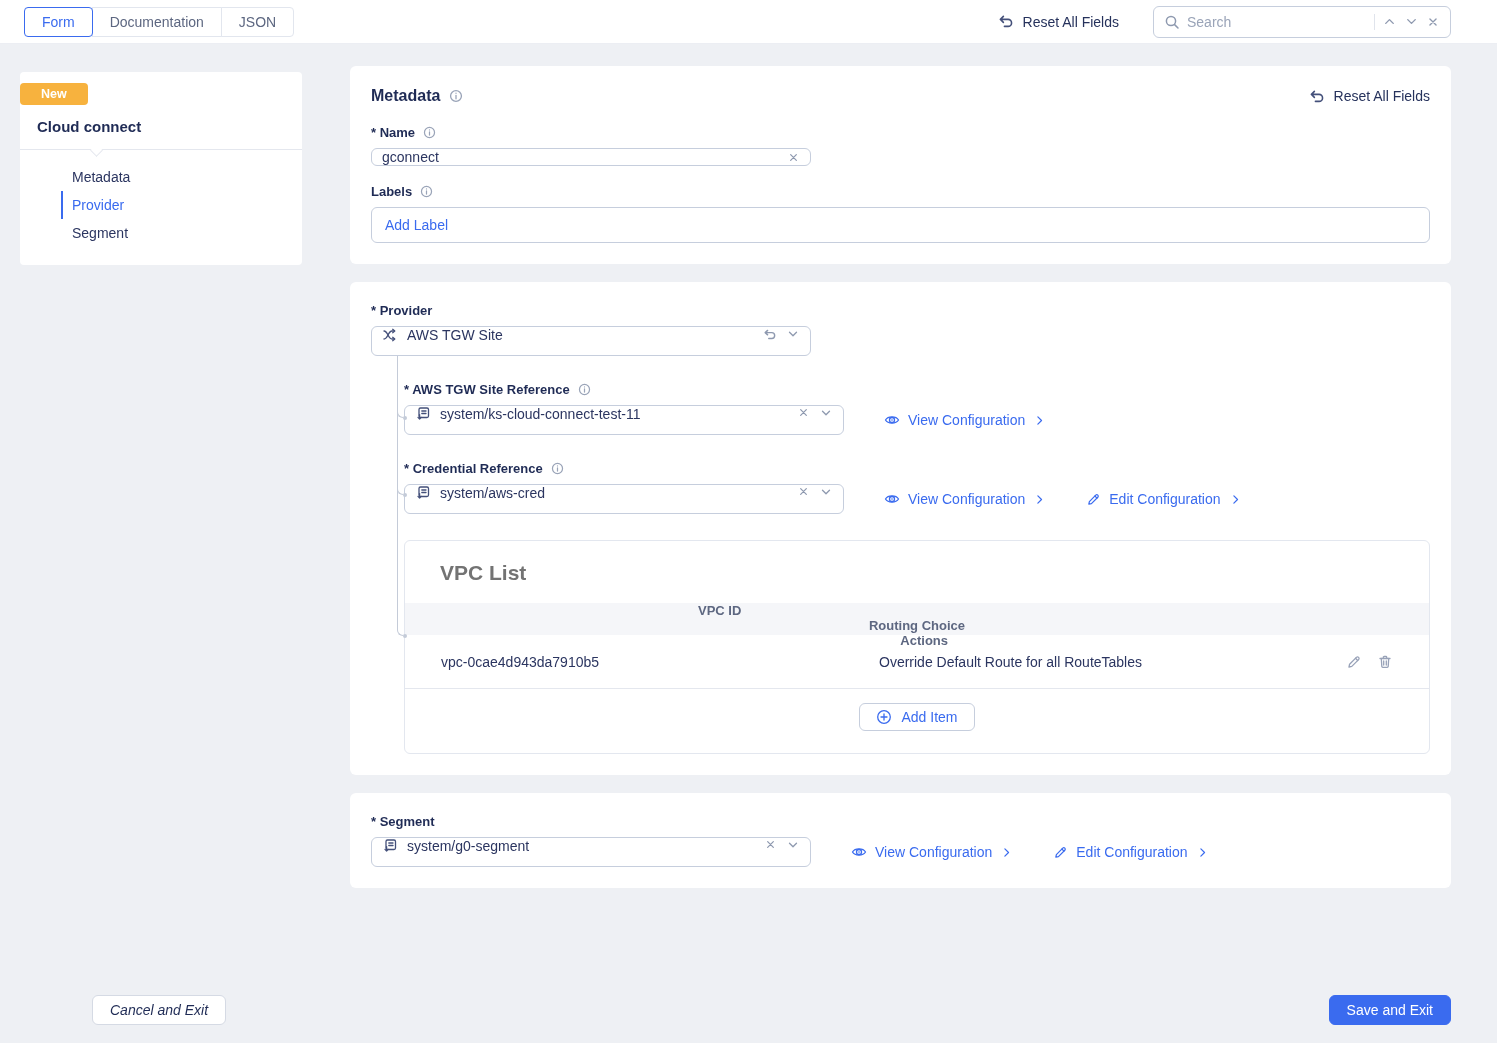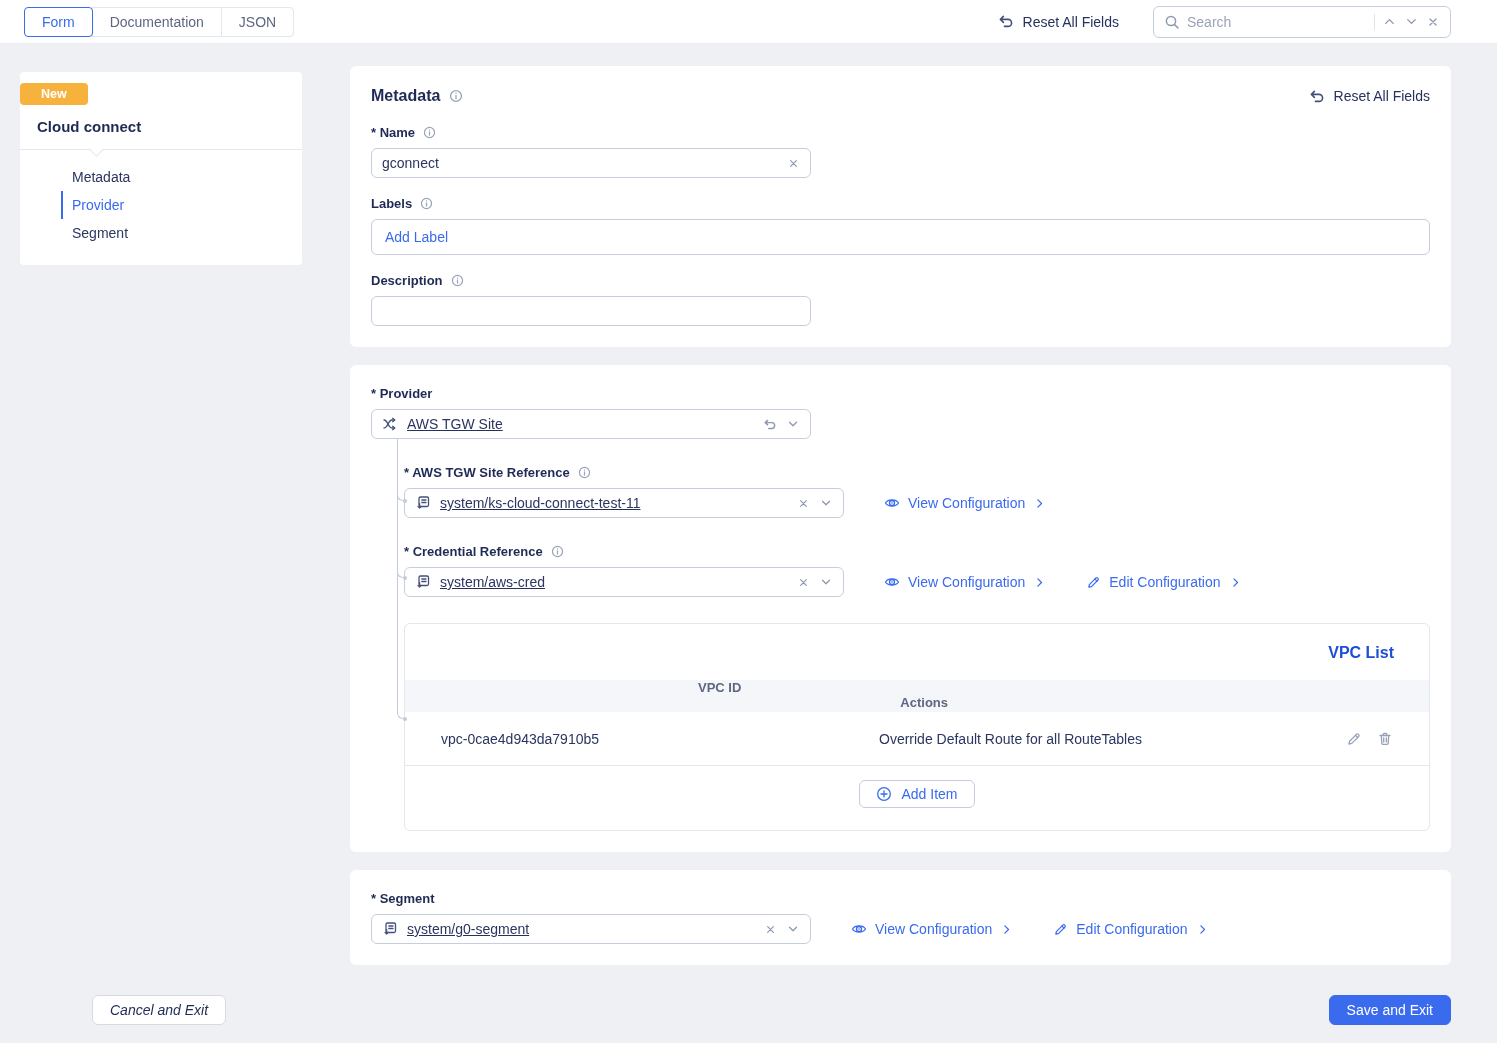--- a/index.html
+++ b/index.html
@@ -74,37 +74,37 @@
 
   .card-head { display:flex; align-items:center; justify-content:space-between; }
   .card-title { font-size:16px; font-weight:bold; color:#1f2b55; display:flex; align-items:center; gap:9px; }
   .info { color:#9aa4b8; cursor:pointer; }
   .field-label {
     font-size:13px; font-weight:bold; color:#1f2b55;
     display:flex; align-items:center; gap:8px; margin-bottom:8px;
   }
   .w440 { width:440px; }
   .input-box {
-    height:30px; border:1px solid #c6cedd; border-radius:6px; background:#fff;
+    height:18px; border:1px solid #c6cedd; border-radius:6px; background:#fff;
     display:flex; align-items:center; padding:0 10px; gap:8px;
   }
   .input-box input {
     border:none; outline:none; flex:1; font-size:14px; color:#2b3560; min-width:0;
     font-family:"Liberation Sans",sans-serif;
   }
   .clear-x, .sel-ctl { color:#8e99af; cursor:pointer; flex:none; }
   .labels-box {
     height:36px; border:1px solid #c6cedd; border-radius:6px;
     display:flex; align-items:center; padding:0 13px; cursor:pointer;
   }
   .blue-text { color:#3a6bef; font-size:14px; }
 
   .select-box {
     height:30px; border:1px solid #c6cedd; border-radius:6px; background:#fff;
-    display:flex; align-items:center; padding:0 10px; gap:9px; cursor:pointer;text-decoration:underline;
+    display:flex; align-items:flex-start; padding:0 10px; gap:9px; cursor:pointer;
   }
   .select-box .val { flex:1; font-size:14px; color:#2b3560; white-space:nowrap; overflow:hidden; }
   .sel-icon { color:#44507a; flex:none; }
 
   .frow { display:flex; align-items:center; }
   .links { display:flex; align-items:center; gap:40px; margin-left:40px; }
   .link { display:inline-flex; align-items:center; gap:8px; color:#3a6bef; font-size:14px; cursor:pointer; white-space:nowrap; }
 
   
   .children { position:relative; margin-left:33px; margin-top:26px; }
@@ -114,21 +114,21 @@
     border-bottom-left-radius:7px; pointer-events:none;
   }
   .elbow::after {
     content:""; position:absolute; right:-4px; bottom:-2.5px; width:4px; height:4px;
     border-radius:50%; background:#c4cbd8;
   }
   .child-field { margin-bottom:26px; }
 
   
   .panel { border:1px solid #e3e7ef; border-radius:6px; margin-top:23px; overflow:hidden; }
-  .panel-title { font-size:16px; font-weight:bold; color:#1d4ed8; padding:20px 35px 18px 35px;text-align:right; }
+  .panel-title { font-size:21px; font-weight:bold; color:#737373; padding:20px 35px 18px 35px; }
   .t-head {
     display:flex; align-items:center; background:#f5f6f9; height:32px;
     padding:0 36px; font-size:13px; font-weight:bold; color:#5d6781;flex-direction:column;
   }
   .t-row {
     display:flex; align-items:center; height:54px; padding:0 36px;
     font-size:14px; color:#2b3560; border-bottom:1px solid #e4e7ee;
   }
   .c1 { width:438px; flex:none; }
   .c2 { flex:1; }
@@ -259,35 +259,20 @@
               <path d="M8 7.3 V11.2"></path>
               <path d="M8 4.8 v0.1"></path>
             </svg>
         </span>
       </div>
       <div class="labels-box">
         <span class="blue-text">Add Label</span>
       </div>
     </div>
 
-    <div class="mt18">
-      <div class="field-label">
-        <span>Description</span>
-        <span class="info">
-          <svg class="ic" width="13" height="13" viewBox="0 0 16 16">
-              <circle cx="8" cy="8" r="6.2"></circle>
-              <path d="M8 7.3 V11.2"></path>
-              <path d="M8 4.8 v0.1"></path>
-            </svg>
-        </span>
-      </div>
-      <div class="input-box w440">
-        <input value="" style="">
-      </div>
-    </div>
   </div>
 
   <div class="card">
     <div class="field-label">
       <span>* Provider</span>
     </div>
     <div class="select-box w440">
       <span class="sel-icon">
         <svg class="ic" width="16" height="16" viewBox="0 0 16 16" style="stroke-width:1.3">
             <path d="M2 12 C6 12 6 4 10 4 L12.3 4"></path>
@@ -429,20 +414,21 @@
               </span>
             </span>
           </div>
         </div>
       </div>
 
       <div class="panel">
         <div class="panel-title">VPC List</div>
         <div class="t-head">
           <div class="c1">VPC ID</div>
+          <div class="c2">Routing Choice</div>
           <div class="c3">Actions</div>
         </div>
         <div class="t-row">
           <div class="c1">vpc-0cae4d943da7910b5</div>
           <div class="c2">Override Default Route for all RouteTables</div>
           <div class="c3">
             <div class="row-actions">
               <span class="act">
                 <span>
                   <svg class="ic" width="16" height="16" viewBox="0 0 16 16" style="stroke-width:1.3">

